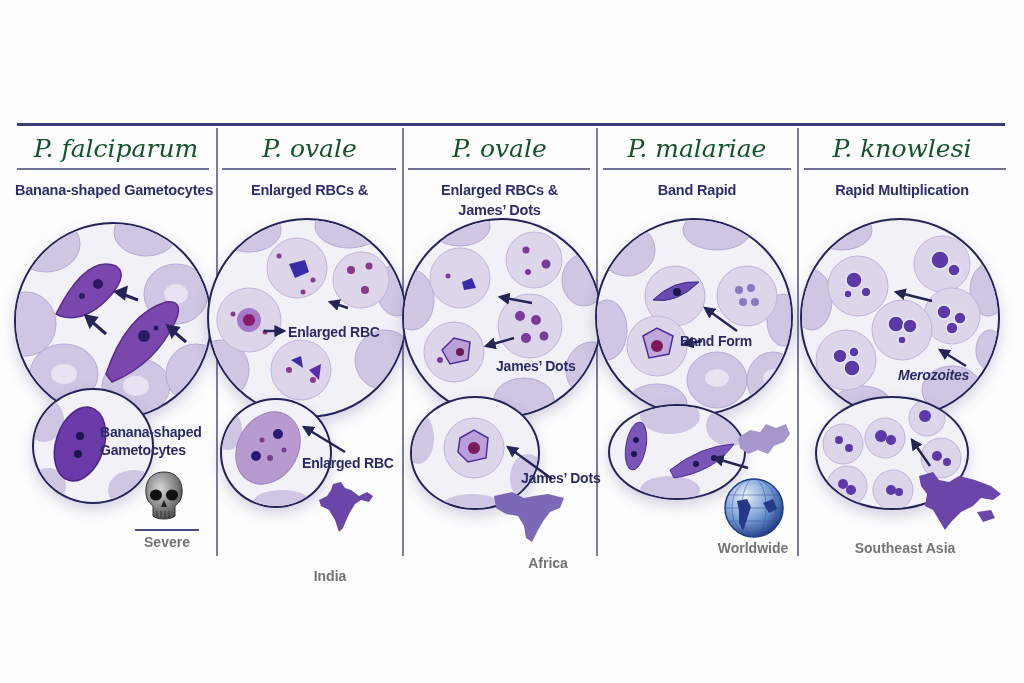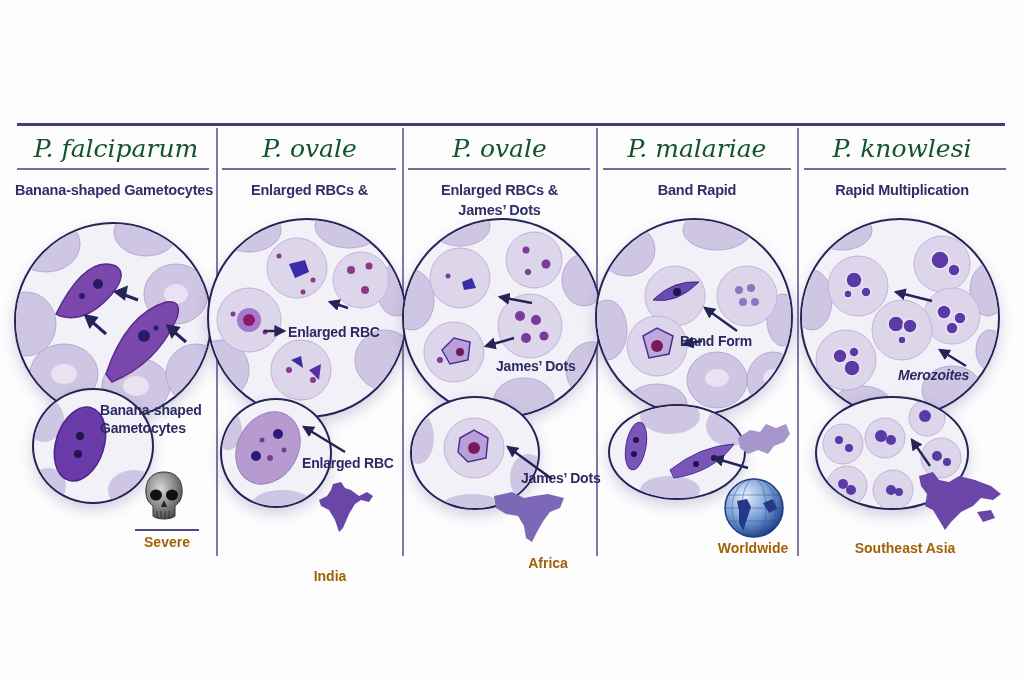--- a/index.html
+++ b/index.html
@@ -11,21 +11,21 @@
   .col-title { font-family:"DejaVu Serif", "Liberation Serif", serif; font-style:italic;
                font-size:25px; color:#14532d; text-align:center; top:134px; white-space:nowrap; }
   .title-rule { top:168px; height:1.5px; background:#6f6f98; }
   .col-sub { font-size:14.5px; font-weight:bold; color:#2f2e68; text-align:center; line-height:20px;
              top:180px; letter-spacing:-0.2px; }
   .circle { border:2px solid #252457; border-radius:50%; overflow:hidden;
             background:#f3f1f8; box-shadow: 0 6px 14px rgba(90,80,140,0.25); }
   .circle svg { display:block; }
   .label { font-weight:bold; font-size:14px; color:#2b2a63; white-space:nowrap; letter-spacing:-0.2px; }
   .label.ital { font-style:italic; }
-  .region { font-weight:bold; font-size:14px; color:#a16207; white-space:nowrap; text-align:center; }
+  .region { font-weight:bold; font-size:14px; color:#737373; white-space:nowrap; text-align:center; }
   .arrow-layer { left:0; top:0; width:1024px; height:683px; pointer-events:none; }
 </style>
 </head>
 <body>
 
 <div class="abs top-rule"></div>
 <div class="abs divider" style="left:216px"></div>
 <div class="abs divider" style="left:402px"></div>
 <div class="abs divider" style="left:596px"></div>
 <div class="abs divider" style="left:797px"></div>
@@ -96,21 +96,21 @@
     <g fill="#cfc6e3">
         <ellipse cx="10" cy="30" rx="20" ry="22"></ellipse>
         <ellipse cx="100" cy="100" rx="26" ry="20"></ellipse>
         <ellipse cx="14" cy="96" rx="18" ry="18"></ellipse>
       </g>
     <ellipse cx="46" cy="54" rx="24" ry="38" transform="rotate(18 46 54)" fill="#6a3aa8" stroke="#4b2588" stroke-width="1.5"></ellipse>
     <circle cx="46" cy="46" r="4" fill="#1e1450"></circle>
       <circle cx="44" cy="64" r="4" fill="#1e1450"></circle>
   </svg>
 </div>
-<div class="abs label" style="left:100px;top:401px;line-height:18px">
+<div class="abs label" style="left:100px;top:423px;line-height:18px">
   <div>Banana-shaped</div>
   <div>Gametocytes</div>
 </div>
 <div class="abs" style="left:143px;top:470px;width:42px;height:52px">
   <svg width="42" height="52" viewBox="0 0 42 52">
     <defs>
         <radialGradient id="sk" cx="40%" cy="35%" r="70%">
           <stop offset="0" stop-color="#d8d8d8"></stop>
           <stop offset="1" stop-color="#4a4a4a"></stop>
         </radialGradient>

